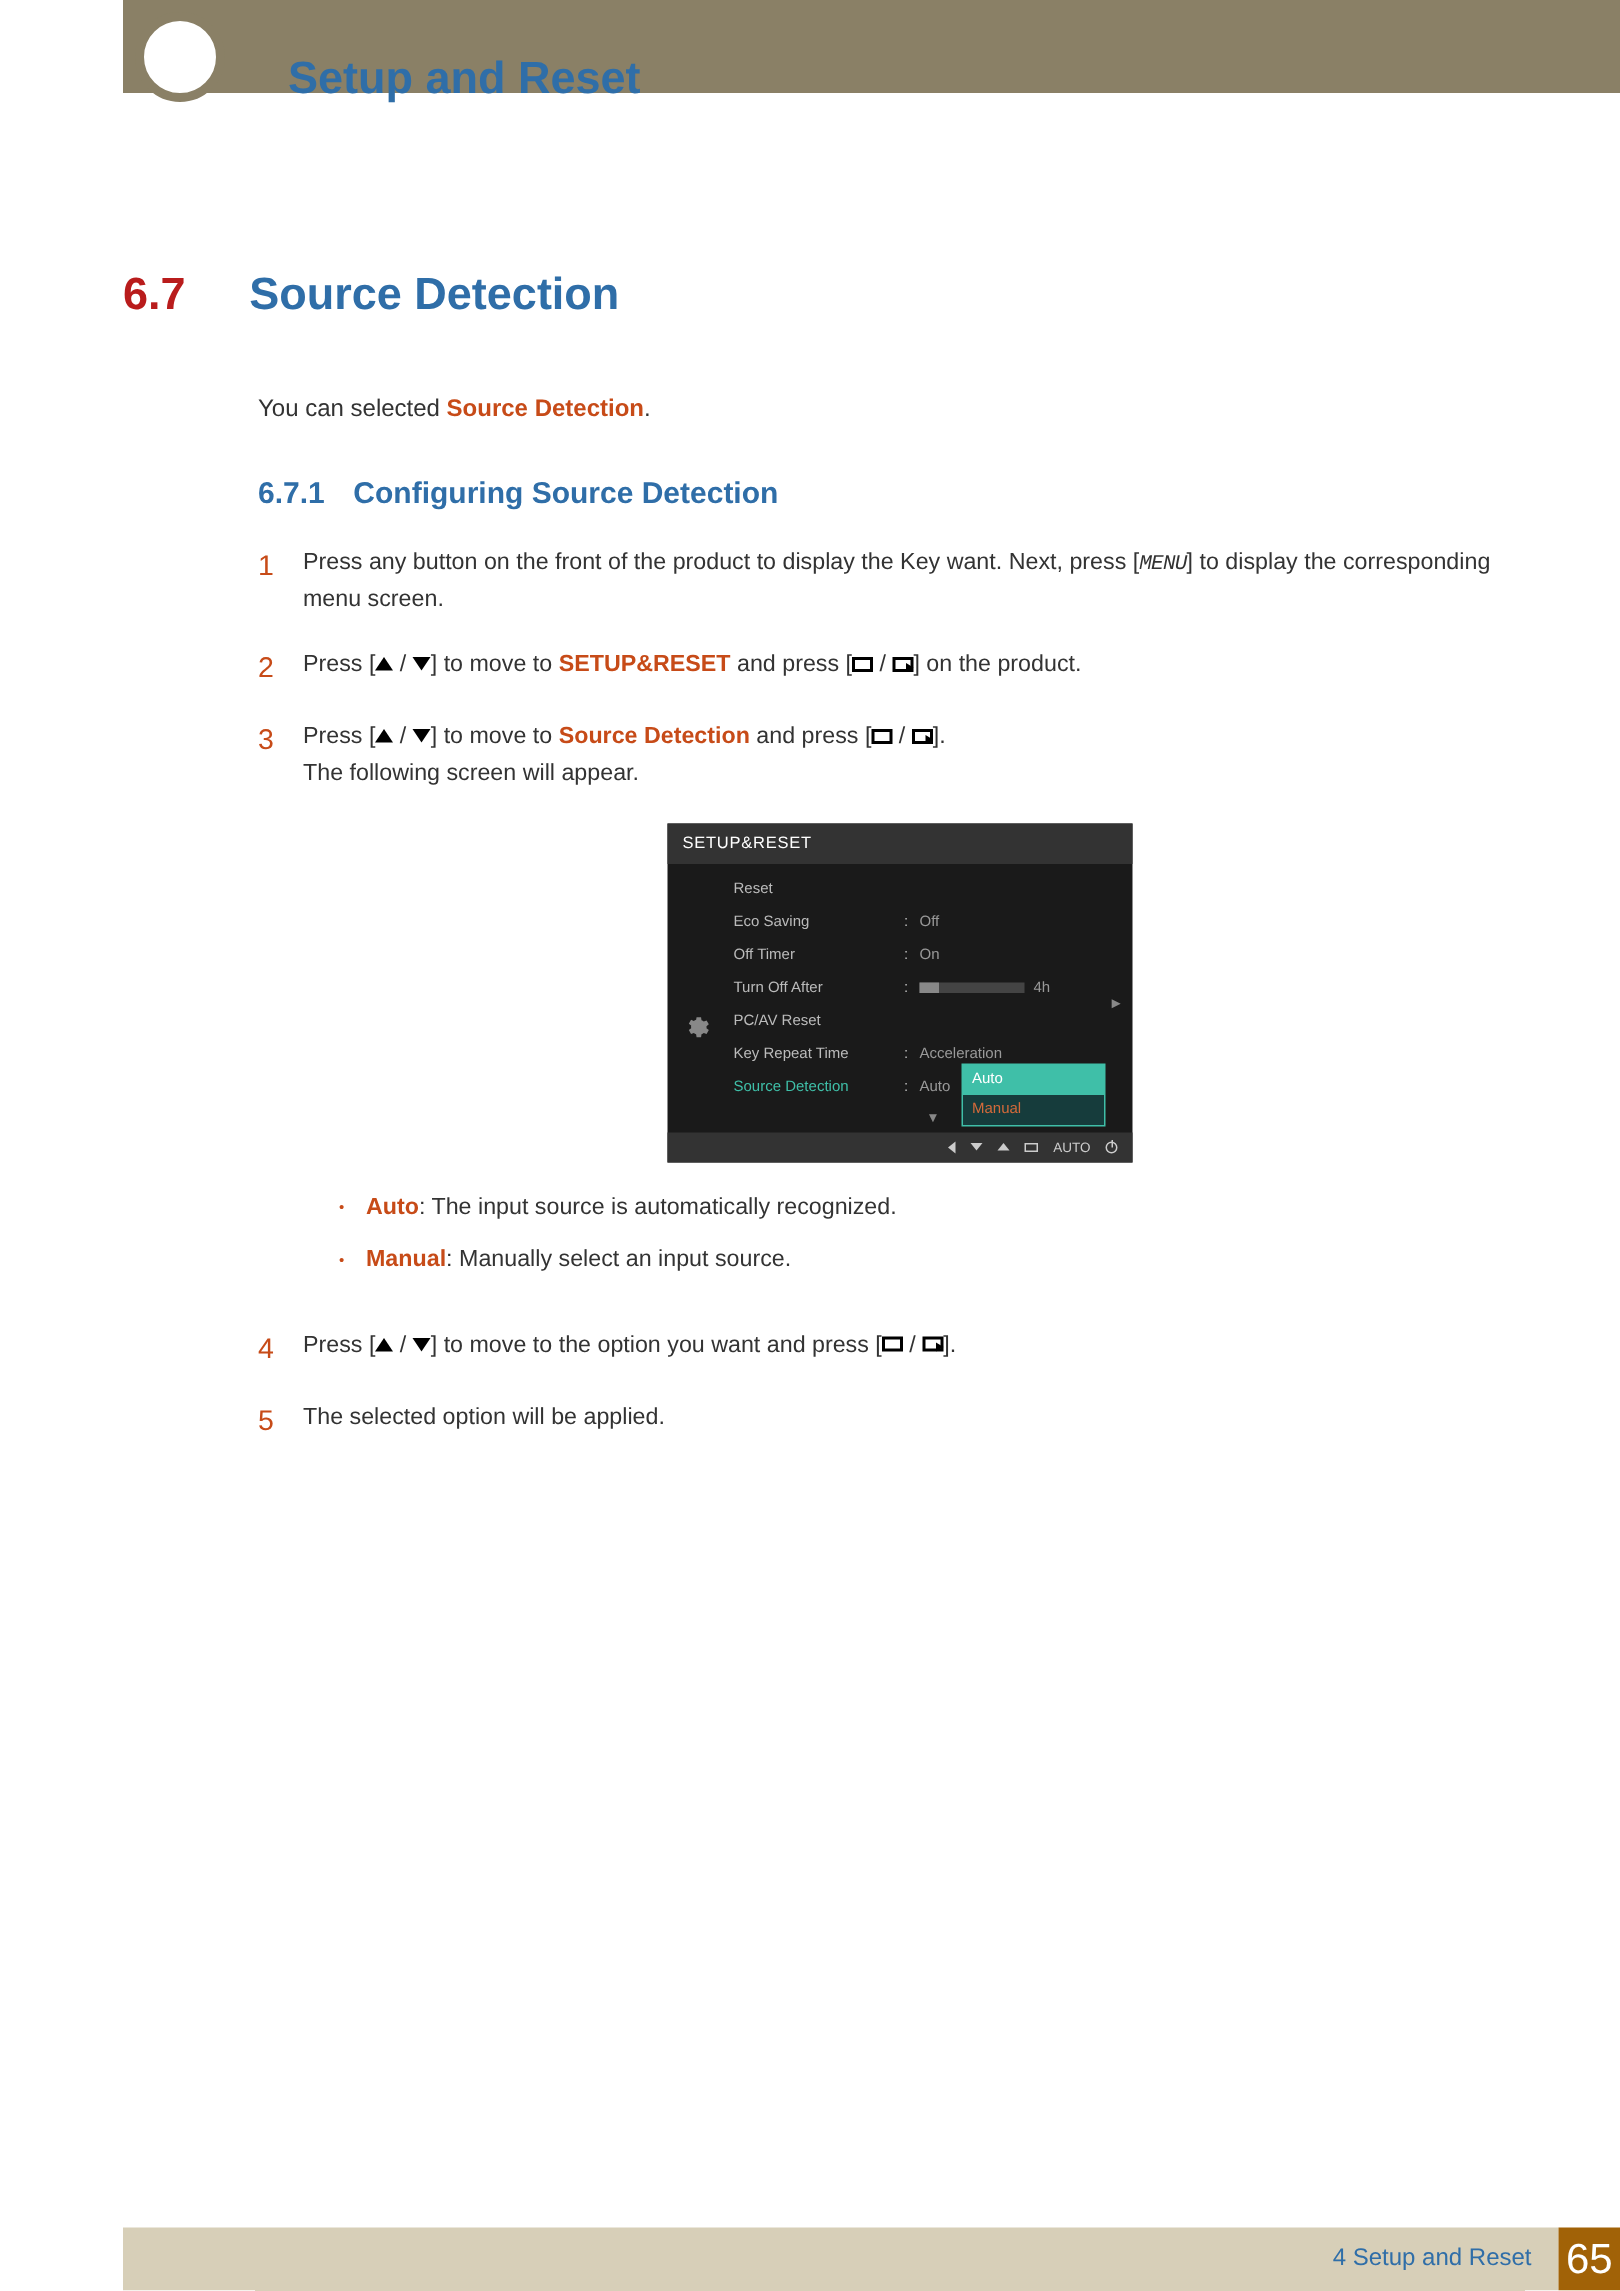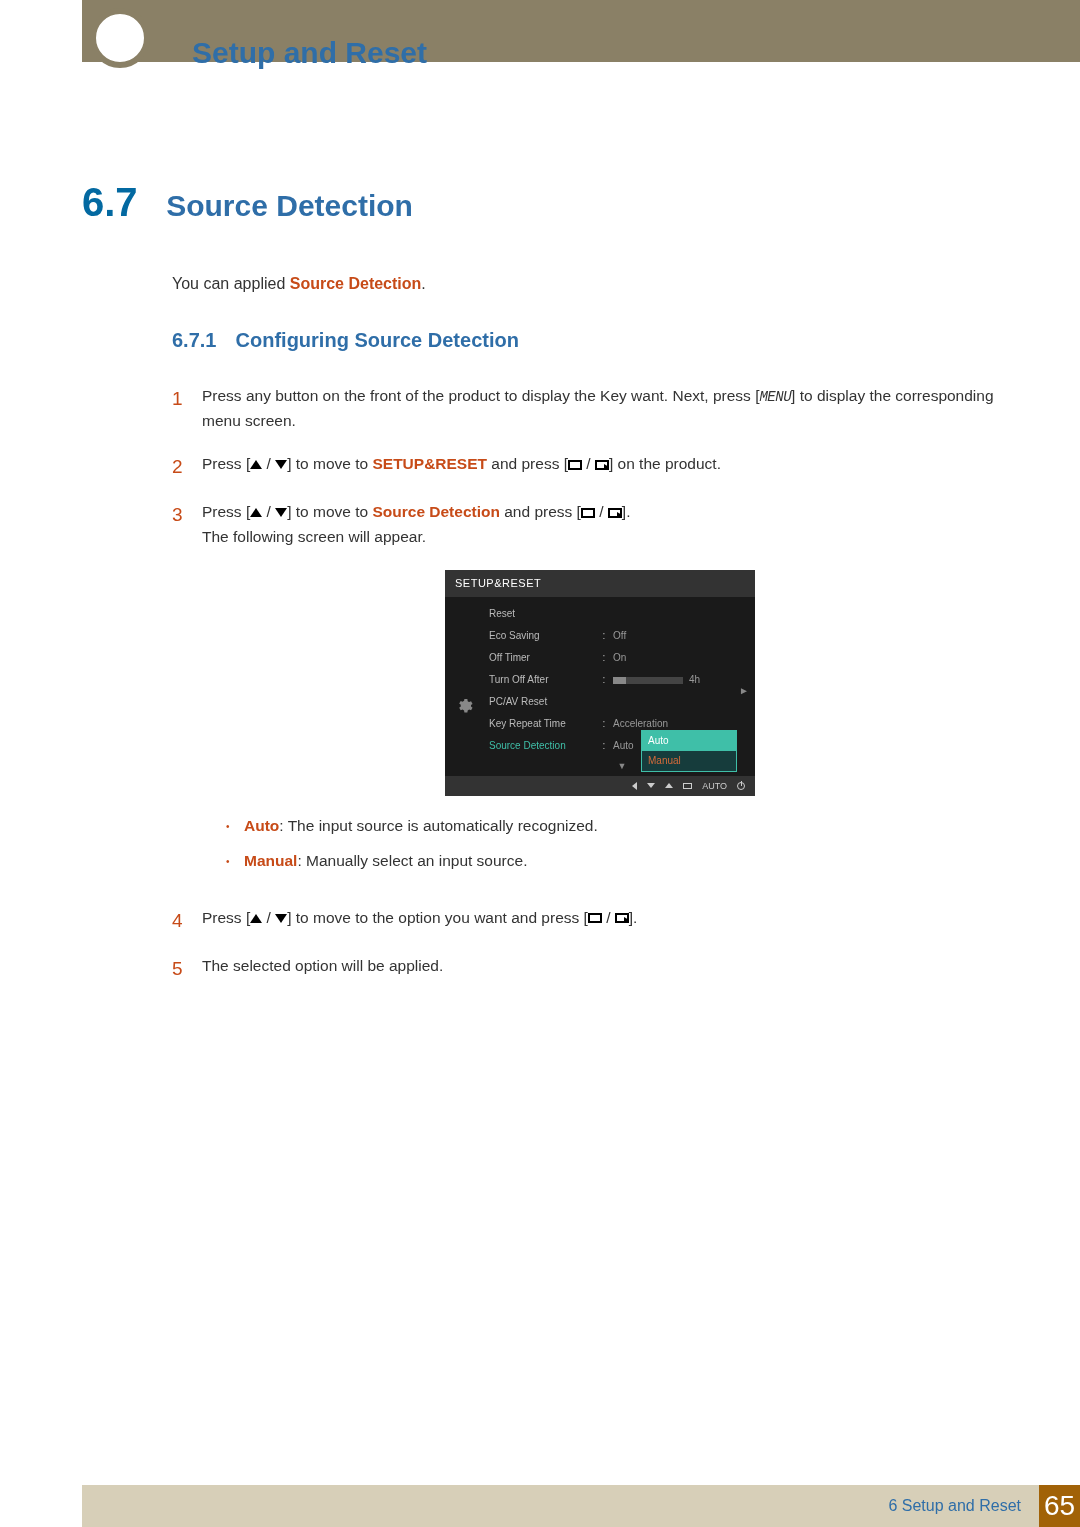--- a/index.html
+++ b/index.html
@@ -35,22 +35,22 @@
     font-weight: bold;
   }
   .content {
     position: absolute;
     top: 180px;
     left: 82px;
     right: 82px;
   }
   .sec-num {
     display: inline-block;
-    color: #0369a1;
-    font-size: 40px;
+    color: #b91c1c;
+    font-size: 30px;
     font-weight: bold;
     width: 80px;
   }
   .sec-title {
     color: #2f6ea8;
     font-size: 30px;
     font-weight: bold;
   }
   .body-col {
     margin-left: 90px;
@@ -58,21 +58,21 @@
   }
   .intro {
     font-size: 16px;
     margin-bottom: 36px;
   }
   .highlight { color: #c74b18; font-weight: bold; }
   .subsec {
     color: #2f6ea8;
     font-size: 20px;
     font-weight: bold;
-    margin-bottom: 32px;
+    margin-bottom: 22px;
   }
   .subsec-num { display: inline-block; width: 58px; }
   ol.steps { list-style: none; }
   ol.steps > li {
     display: flex;
     margin-bottom: 18px;
     line-height: 1.6;
   }
   .step-num {
     color: #c74b18;
@@ -269,21 +269,21 @@
 <div class="header-title">Setup and Reset</div>
 
 <div class="content">
   <div>
     <span class="sec-num">6.7</span>
     <span class="sec-title">Source Detection</span>
   </div>
 
   <div class="body-col">
     <p class="intro">
-      <span>You can applied </span><span class="highlight">Source Detection</span><span>.</span>
+      <span>You can selected </span><span class="highlight">Source Detection</span><span>.</span>
     </p>
 
     <div class="subsec">
       <span class="subsec-num">6.7.1</span>
       <span>Configuring Source Detection</span>
     </div>
 
     <ol class="steps">
       <li>
         <span class="step-num">1</span>
@@ -390,15 +390,15 @@
 
       <li>
         <span class="step-num">5</span>
         <div class="step-body">The selected option will be applied.</div>
       </li>
     </ol>
   </div>
 </div>
 
 <div class="footer">
-  <div class="footer-bar">6 Setup and Reset</div>
+  <div class="footer-bar">4 Setup and Reset</div>
   <div class="footer-num">65</div>
 </div>
 
 </body></html>

